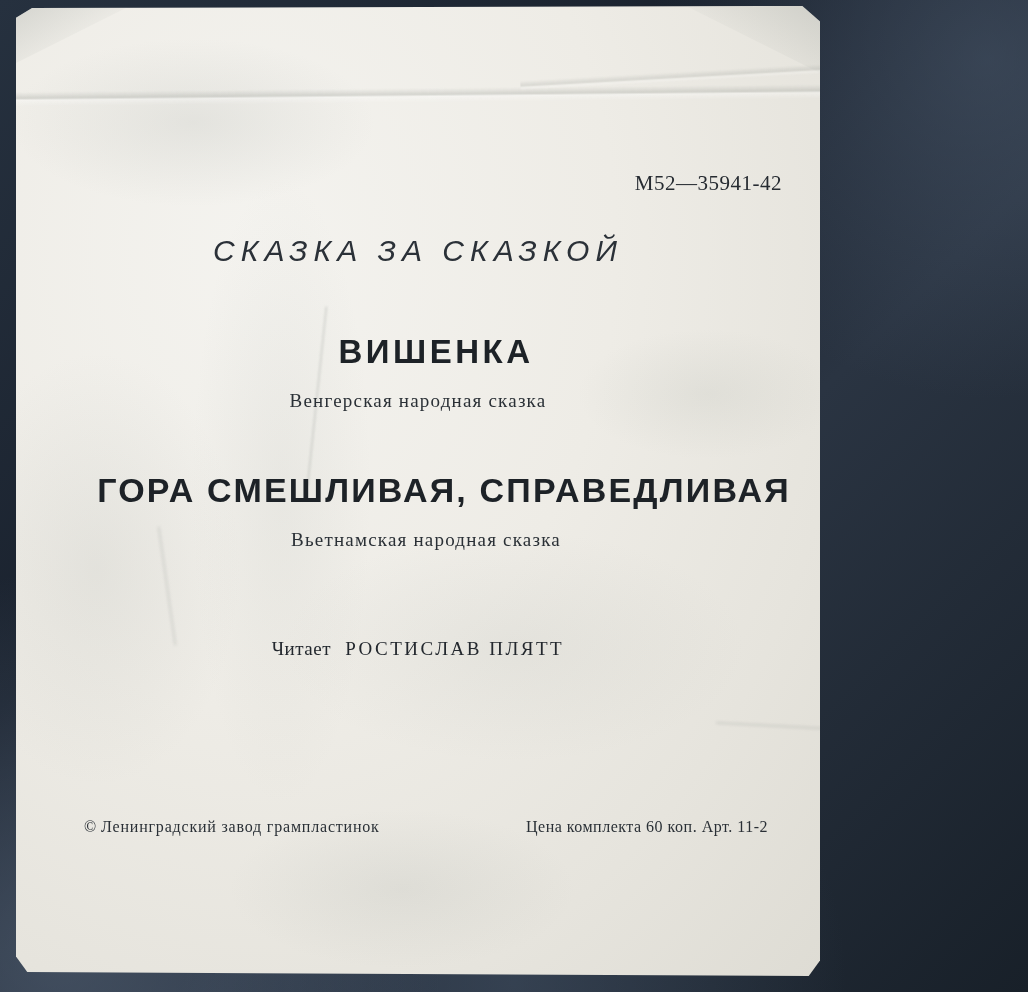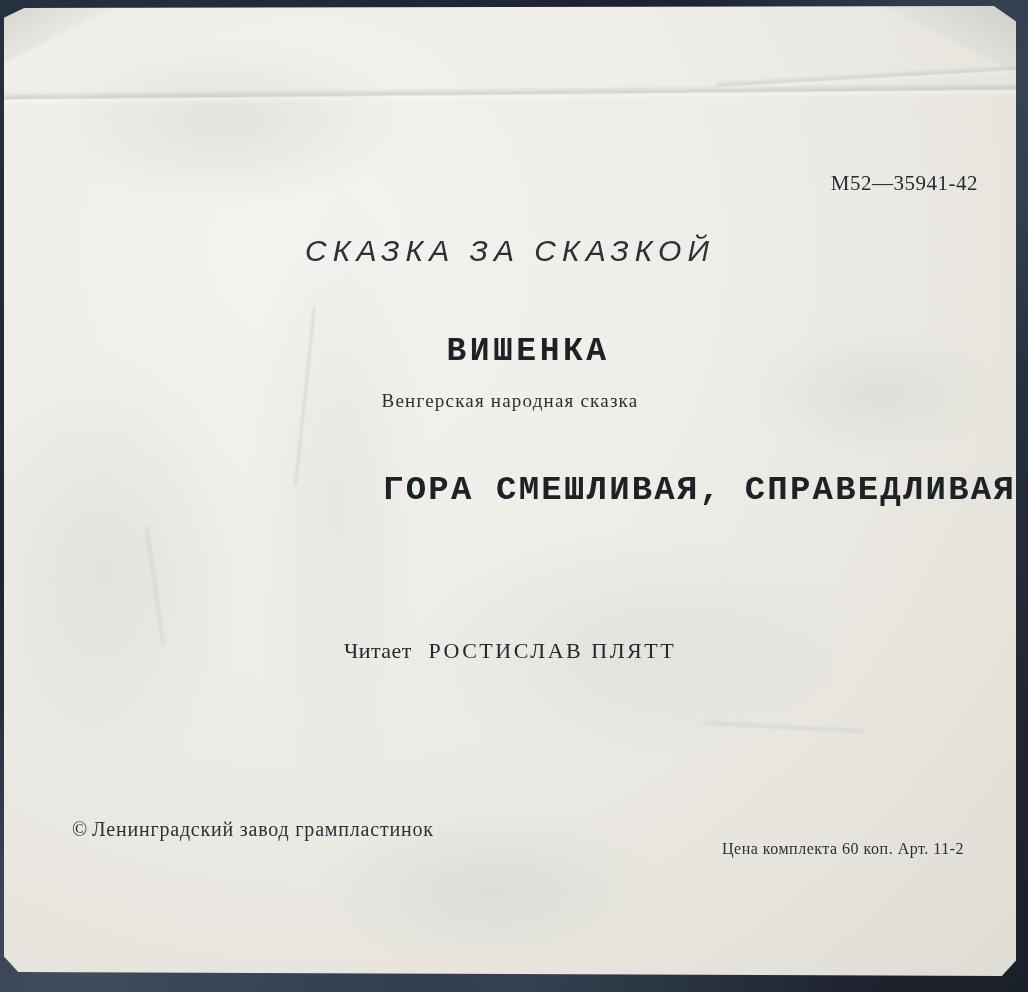--- a/index.html
+++ b/index.html
@@ -27,23 +27,23 @@
     inset: 0;
     background:
       radial-gradient(circle at 6% 96%, rgba(90,105,125,0.55) 0%, rgba(26,34,46,0) 28%),
       radial-gradient(circle at 96% 6%, rgba(80,95,115,0.45) 0%, rgba(26,34,46,0) 25%),
       radial-gradient(circle at 50% 99%, rgba(70,85,105,0.5) 0%, rgba(26,34,46,0) 30%);
   }
 
   
   .sleeve {
     position: absolute;
-    left: 4px;
+    left: 16px;
     top: 6px;
-    width: 1012px;
+    width: 804px;
     height: 970px;
     background:
       radial-gradient(ellipse at 30% 25%, #f4f3ef 0%, #eeece6 45%, #e6e4dd 75%, #dedcd4 100%);
     box-shadow: 0 0 6px rgba(0,0,0,0.55);
     clip-path: polygon(
       0.0% 1.2%,
       2.0% 0.2%,
       97.8% 0.0%,
       100% 1.6%,
       100% 98.4%,
@@ -139,24 +139,24 @@
     top: 228px;
     text-align: center;
     font-family: "Liberation Sans", sans-serif;
     font-size: 30px;
     letter-spacing: 6px;
     color: #2b3138;
     font-style: italic;
   }
 
   .work-block-1 { position: absolute; left: 0; right: 0; top: 328px; text-align: center; }
-  .work-block-2 { position: absolute; left: 0; right: 0; top: 466px; text-align: right; padding-left: 16px; }
+  .work-block-2 { position: absolute; left: 0; right: 0; top: 466px; text-align: center; padding-left: 16px; }
 
   .work-title {
-    font-family: Liberation Mono, monospace;
+    font-family: Liberation Sans, sans-serif;
     font-weight: bold;
     font-size: 33px;
     letter-spacing: 3.5px;
     color: #1d2227;
     line-height: 1.1;
     margin-left: 36px;
   }
   .work-title.large {
     font-size: 34px;
     letter-spacing: 2.2px;
@@ -168,50 +168,49 @@
     letter-spacing: 1.2px;
     color: #2a3036;
   }
 
   .performer {
     position: absolute;
     left: 0; right: 0;
     top: 632px;
     text-align: center;
     font-family: "Liberation Serif", serif;
-    font-size: 22px;
+    font-size: 19px;
     color: #23282e;
   }
   .performer .reads {
     letter-spacing: 0.5px;
   }
   .performer .name {
     letter-spacing: 2.5px;
   }
 
   .footer-left {
     position: absolute;
     left: 68px;
     top: 812px;
     font-family: "Liberation Serif", serif;
-    font-size: 20px;
+    font-size: 16px;
     letter-spacing: 0.8px;
     color: #2a3036;
     white-space: nowrap;
   }
   .footer-right {
     position: absolute;
     right: 52px;
     top: 812px;
     font-family: "Liberation Serif", serif;
     font-size: 16px;
     letter-spacing: 0.5px;
     color: #2a3036;
     white-space: nowrap;
-    margin-top: 22px;
   }
   .copyright-mark {
     display: inline-block;
     margin-right: 4px;
   }
 </style>
 </head>
 <body>
 
 <div class="backdrop"></div>
@@ -233,20 +232,21 @@
 
     <div class="series-title">СКАЗКА ЗА СКАЗКОЙ</div>
 
     <div class="work-block-1">
       <div class="work-title">ВИШЕНКА</div>
       <div class="work-subtitle">Венгерская народная сказка</div>
     </div>
 
     <div class="work-block-2">
       <div class="work-title large">ГОРА СМЕШЛИВАЯ, СПРАВЕДЛИВАЯ</div>
+      <div class="work-subtitle">Вьетнамская народная сказка</div>
     </div>
 
     <div class="performer">
       <span class="reads">Читает</span>
       <span>&nbsp;</span>
       <span class="name">РОСТИСЛАВ ПЛЯТТ</span>
     </div>
 
     <div class="footer-left">
       <span class="copyright-mark">©</span><span>Ленинградский завод грампластинок</span>

